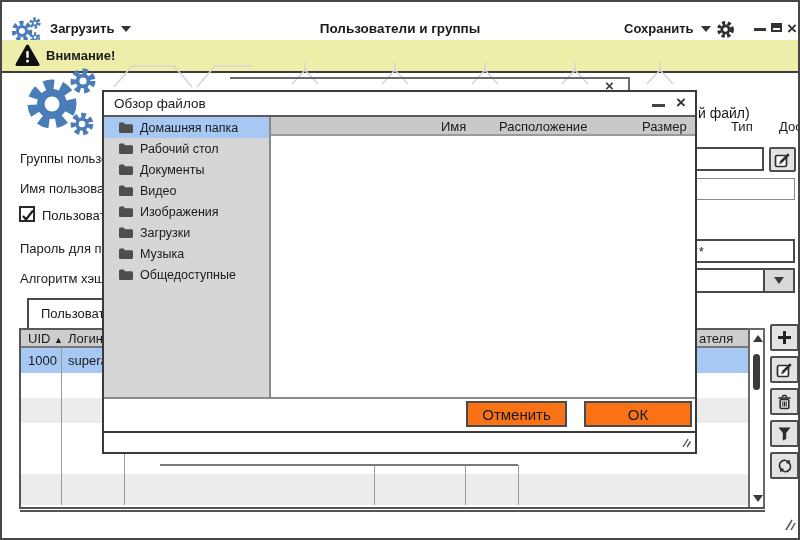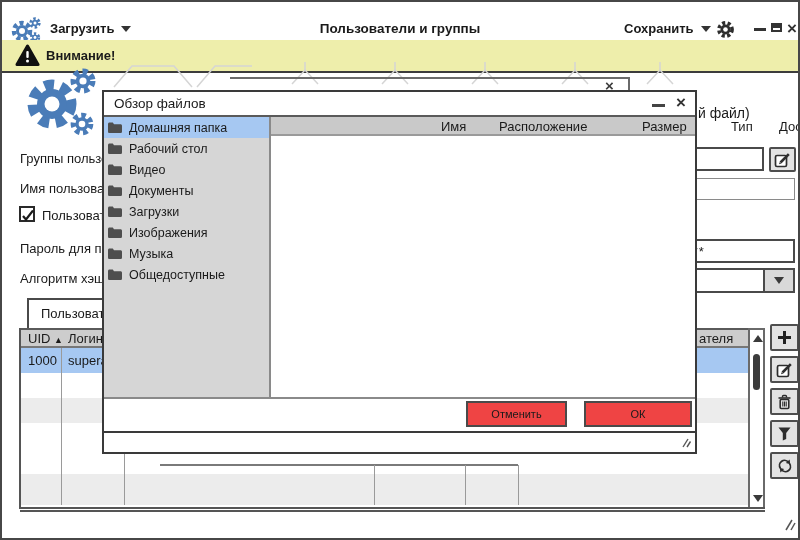--- a/index.html
+++ b/index.html
@@ -38,25 +38,25 @@
   
   .sbar{background:#fff;border:2px solid #6a6a6a;box-sizing:border-box;}
   .sthumb{background:#3c3c3c;border-radius:4px;}
   .tri-up{width:0;height:0;border-left:5px solid transparent;border-right:5px solid transparent;border-bottom:7px solid #3a3a3a;}
   .tri-down{width:0;height:0;border-left:5px solid transparent;border-right:5px solid transparent;border-top:7px solid #3a3a3a;}
   
   .dialog{left:100px;top:88px;width:595px;height:364px;background:#fff;border:2px solid #3a3a3a;box-sizing:border-box;z-index:5;}
   .dlg-titlebar{left:0;top:0;width:591px;height:23px;border-bottom:2px solid #5a5a5a;background:#fff;}
   .dlg-title{left:10px;top:4px;font-size:13.5px;}
   .panel{left:0;top:25px;width:167px;height:281px;background:#d6d6d6;border-right:2px solid #8a8a8a;box-sizing:border-box;}
-  .fitem{display:flex;align-items:center;gap:6px;height:21px;padding-left:3px;font-size:12.5px;white-space:nowrap;}
+  .fitem{display:flex;align-items:center;gap:6px;height:21px;padding-left:14px;font-size:12.5px;white-space:nowrap;}
   .fitem.sel{background:var(--selblue,#a6c8f2);}
   .fheader{left:167px;top:25px;width:424px;height:19px;background:#c9c9c9;border-bottom:2px solid #9a9a9a;box-sizing:border-box;}
   .fcol{position:absolute;top:2px;font-size:13px;white-space:nowrap;}
-  .dbtn{background:#ef4444;border:2px solid #4a4a4a;box-sizing:border-box;font-size:11px;
+  .dbtn{background:#f97316;border:2px solid #4a4a4a;box-sizing:border-box;font-size:15px;
         display:flex;align-items:center;justify-content:center;}
   .hline{background:#8a8a8a;height:2px;}
   
   .decor{stroke:#d5d5d5;fill:none;stroke-width:1.5;}
 </style>
 </head>
 <body>
 
 <div id="app">
 
@@ -261,39 +261,39 @@
         <div class="fitem">
           <svg width="16" height="13" viewBox="0 0 16 13">
             <path d="M1,3.2 C1,2.2 1.6,1.6 2.6,1.6 h3.2 l1.2,1.6 h6.4 c1,0 1.6,0.6 1.6,1.6 v5.6 c0,1 -0.6,1.6 -1.6,1.6 H2.6 c-1,0 -1.6,-0.6 -1.6,-1.6 z" fill="#4e4e4e"></path>
           </svg>
           <span>Рабочий стол</span>
         </div>
         <div class="fitem">
           <svg width="16" height="13" viewBox="0 0 16 13">
             <path d="M1,3.2 C1,2.2 1.6,1.6 2.6,1.6 h3.2 l1.2,1.6 h6.4 c1,0 1.6,0.6 1.6,1.6 v5.6 c0,1 -0.6,1.6 -1.6,1.6 H2.6 c-1,0 -1.6,-0.6 -1.6,-1.6 z" fill="#4e4e4e"></path>
           </svg>
+          <span>Документы</span>
+        </div>
+        <div class="fitem">
+          <svg width="16" height="13" viewBox="0 0 16 13">
+            <path d="M1,3.2 C1,2.2 1.6,1.6 2.6,1.6 h3.2 l1.2,1.6 h6.4 c1,0 1.6,0.6 1.6,1.6 v5.6 c0,1 -0.6,1.6 -1.6,1.6 H2.6 c-1,0 -1.6,-0.6 -1.6,-1.6 z" fill="#4e4e4e"></path>
+          </svg>
           <span>Видео</span>
         </div>
         <div class="fitem">
           <svg width="16" height="13" viewBox="0 0 16 13">
             <path d="M1,3.2 C1,2.2 1.6,1.6 2.6,1.6 h3.2 l1.2,1.6 h6.4 c1,0 1.6,0.6 1.6,1.6 v5.6 c0,1 -0.6,1.6 -1.6,1.6 H2.6 c-1,0 -1.6,-0.6 -1.6,-1.6 z" fill="#4e4e4e"></path>
           </svg>
-          <span>Документы</span>
+          <span>Изображения</span>
         </div>
         <div class="fitem">
           <svg width="16" height="13" viewBox="0 0 16 13">
             <path d="M1,3.2 C1,2.2 1.6,1.6 2.6,1.6 h3.2 l1.2,1.6 h6.4 c1,0 1.6,0.6 1.6,1.6 v5.6 c0,1 -0.6,1.6 -1.6,1.6 H2.6 c-1,0 -1.6,-0.6 -1.6,-1.6 z" fill="#4e4e4e"></path>
           </svg>
           <span>Загрузки</span>
-        </div>
-        <div class="fitem">
-          <svg width="16" height="13" viewBox="0 0 16 13">
-            <path d="M1,3.2 C1,2.2 1.6,1.6 2.6,1.6 h3.2 l1.2,1.6 h6.4 c1,0 1.6,0.6 1.6,1.6 v5.6 c0,1 -0.6,1.6 -1.6,1.6 H2.6 c-1,0 -1.6,-0.6 -1.6,-1.6 z" fill="#4e4e4e"></path>
-          </svg>
-          <span>Изображения</span>
         </div>
         <div class="fitem">
           <svg width="16" height="13" viewBox="0 0 16 13">
             <path d="M1,3.2 C1,2.2 1.6,1.6 2.6,1.6 h3.2 l1.2,1.6 h6.4 c1,0 1.6,0.6 1.6,1.6 v5.6 c0,1 -0.6,1.6 -1.6,1.6 H2.6 c-1,0 -1.6,-0.6 -1.6,-1.6 z" fill="#4e4e4e"></path>
           </svg>
           <span>Музыка</span>
         </div>
         <div class="fitem">
           <svg width="16" height="13" viewBox="0 0 16 13">
             <path d="M1,3.2 C1,2.2 1.6,1.6 2.6,1.6 h3.2 l1.2,1.6 h6.4 c1,0 1.6,0.6 1.6,1.6 v5.6 c0,1 -0.6,1.6 -1.6,1.6 H2.6 c-1,0 -1.6,-0.6 -1.6,-1.6 z" fill="#4e4e4e"></path>

